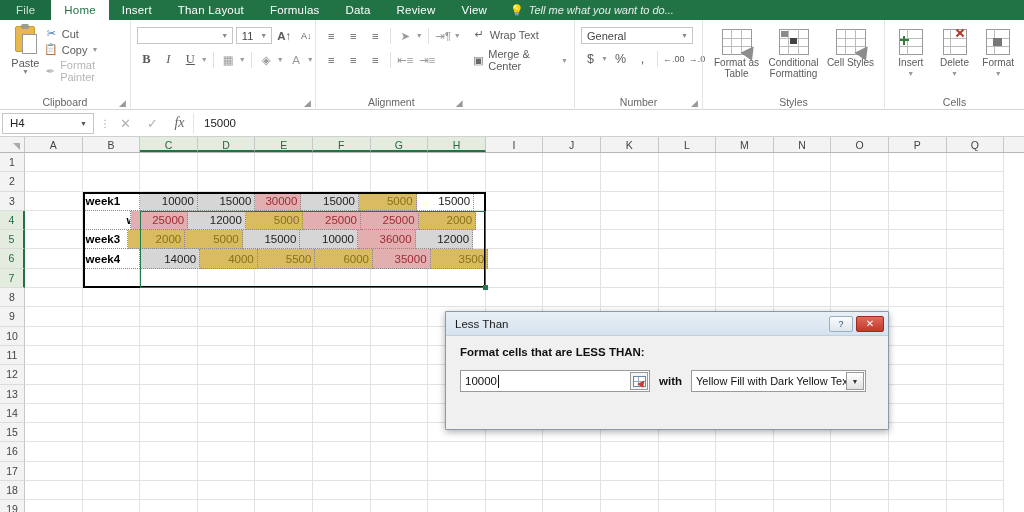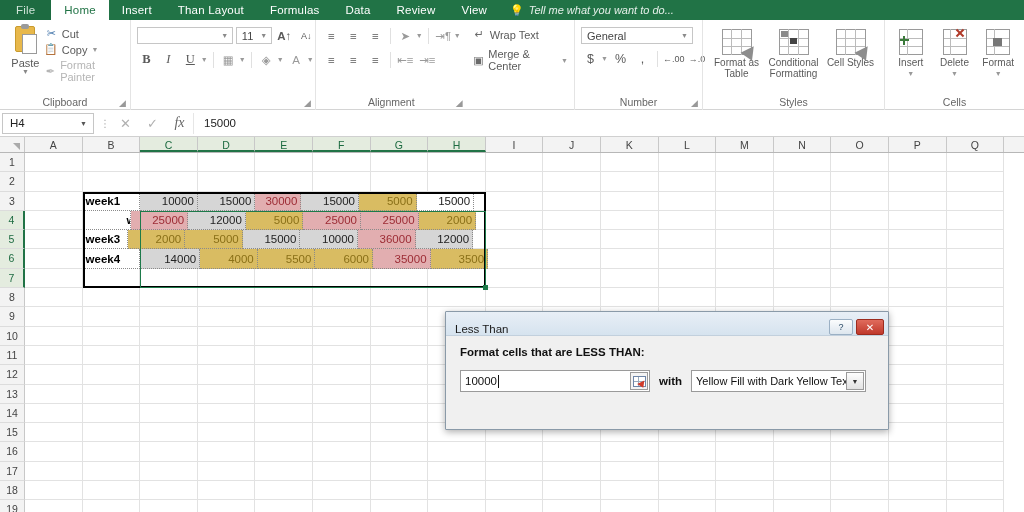--- a/index.html
+++ b/index.html
@@ -208,21 +208,21 @@
   
   #dialog {
     position:absolute; left:445px; top:311px; width:444px; height:119px;
     background:#f0f0f0; border:1px solid #8a9aa8;
     box-shadow:0 2px 7px rgba(0,0,0,.32);
     border-radius:1px;
   }
   #dlgtitle {
     height:24px; background:linear-gradient(#e8eff6,#d6e3ef);
     border-bottom:1px solid #c2d0dd;
-    display:flex; align-items:flex-end; padding:0 4px 0 9px;
+    display:flex; align-items:center; padding:0 4px 0 9px;
     font-size:11.5px; color:#1a1a1a;
   }
   #dlgtitle .t { flex:1; }
   .tbtn {
     width:24px; height:16px; border:1px solid #9bb0c4; border-radius:2px;
     background:linear-gradient(#fbfcfd,#dde6ee);
     display:flex; align-items:center; justify-content:center;
     font-size:9px; color:#2a4a66; margin-left:3px;
   }
   .tbtn.close {

